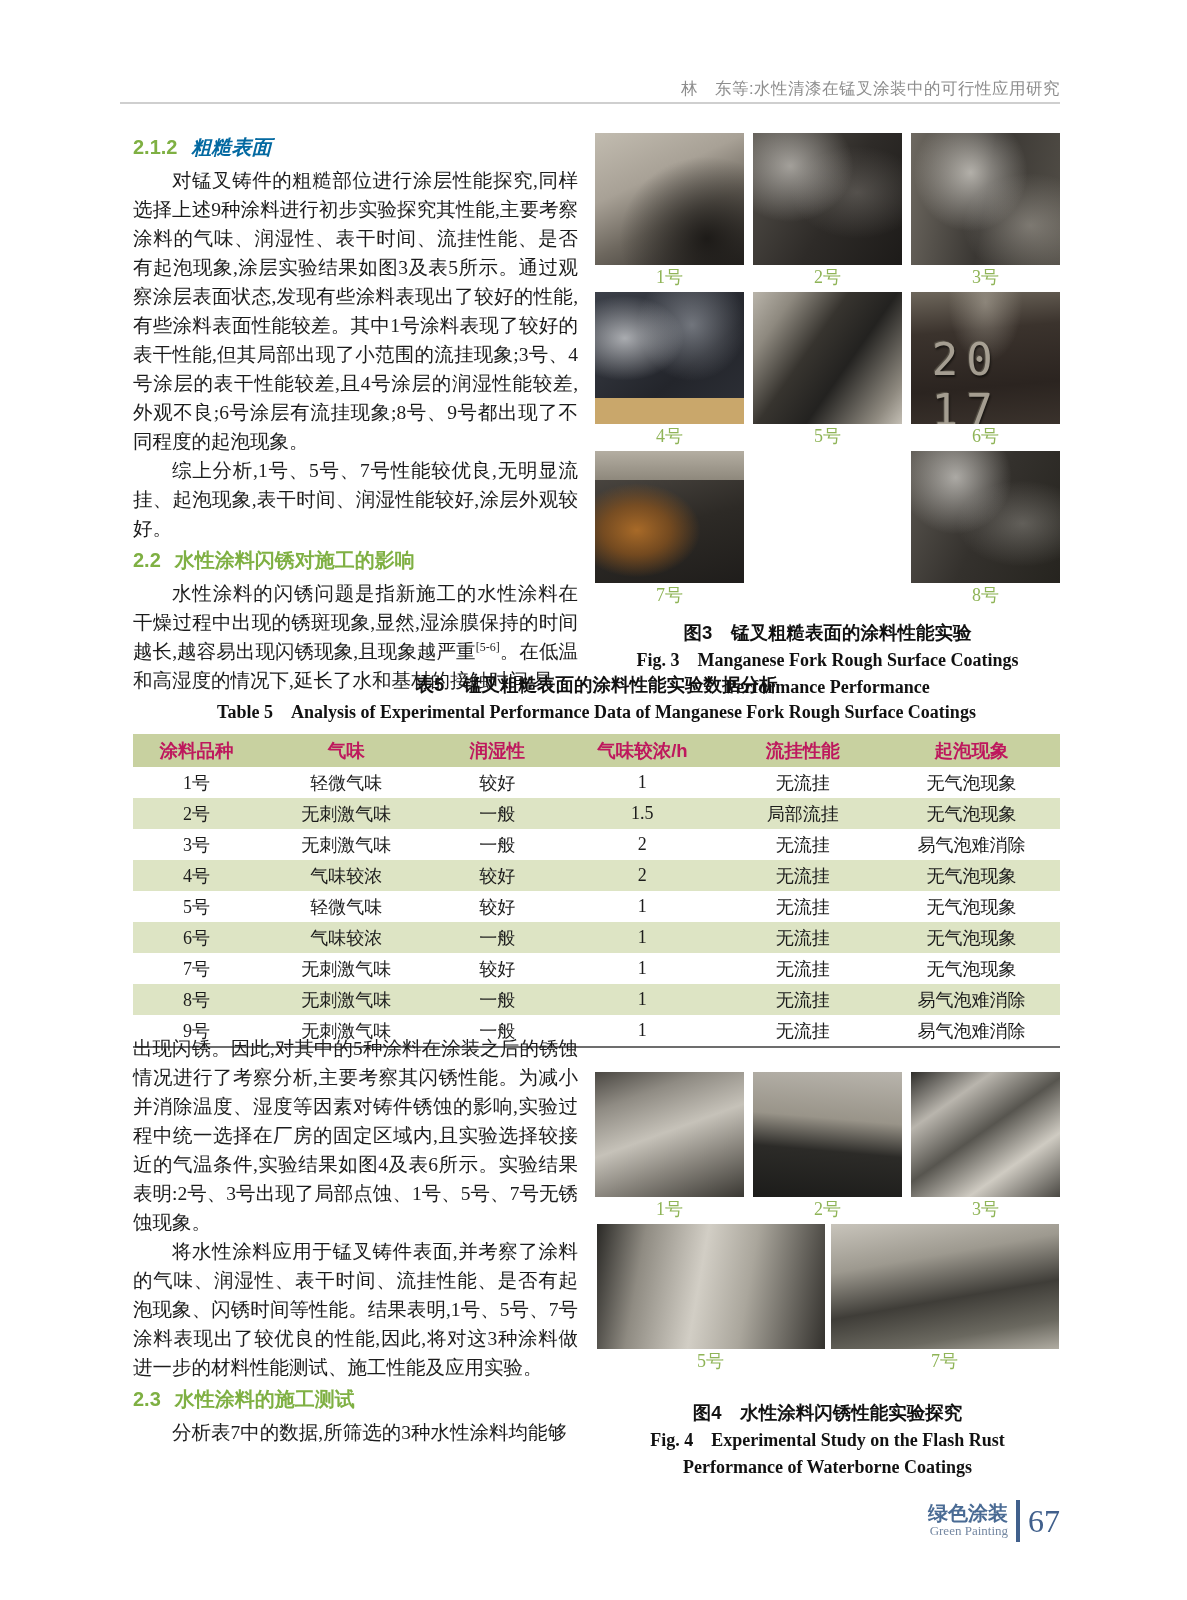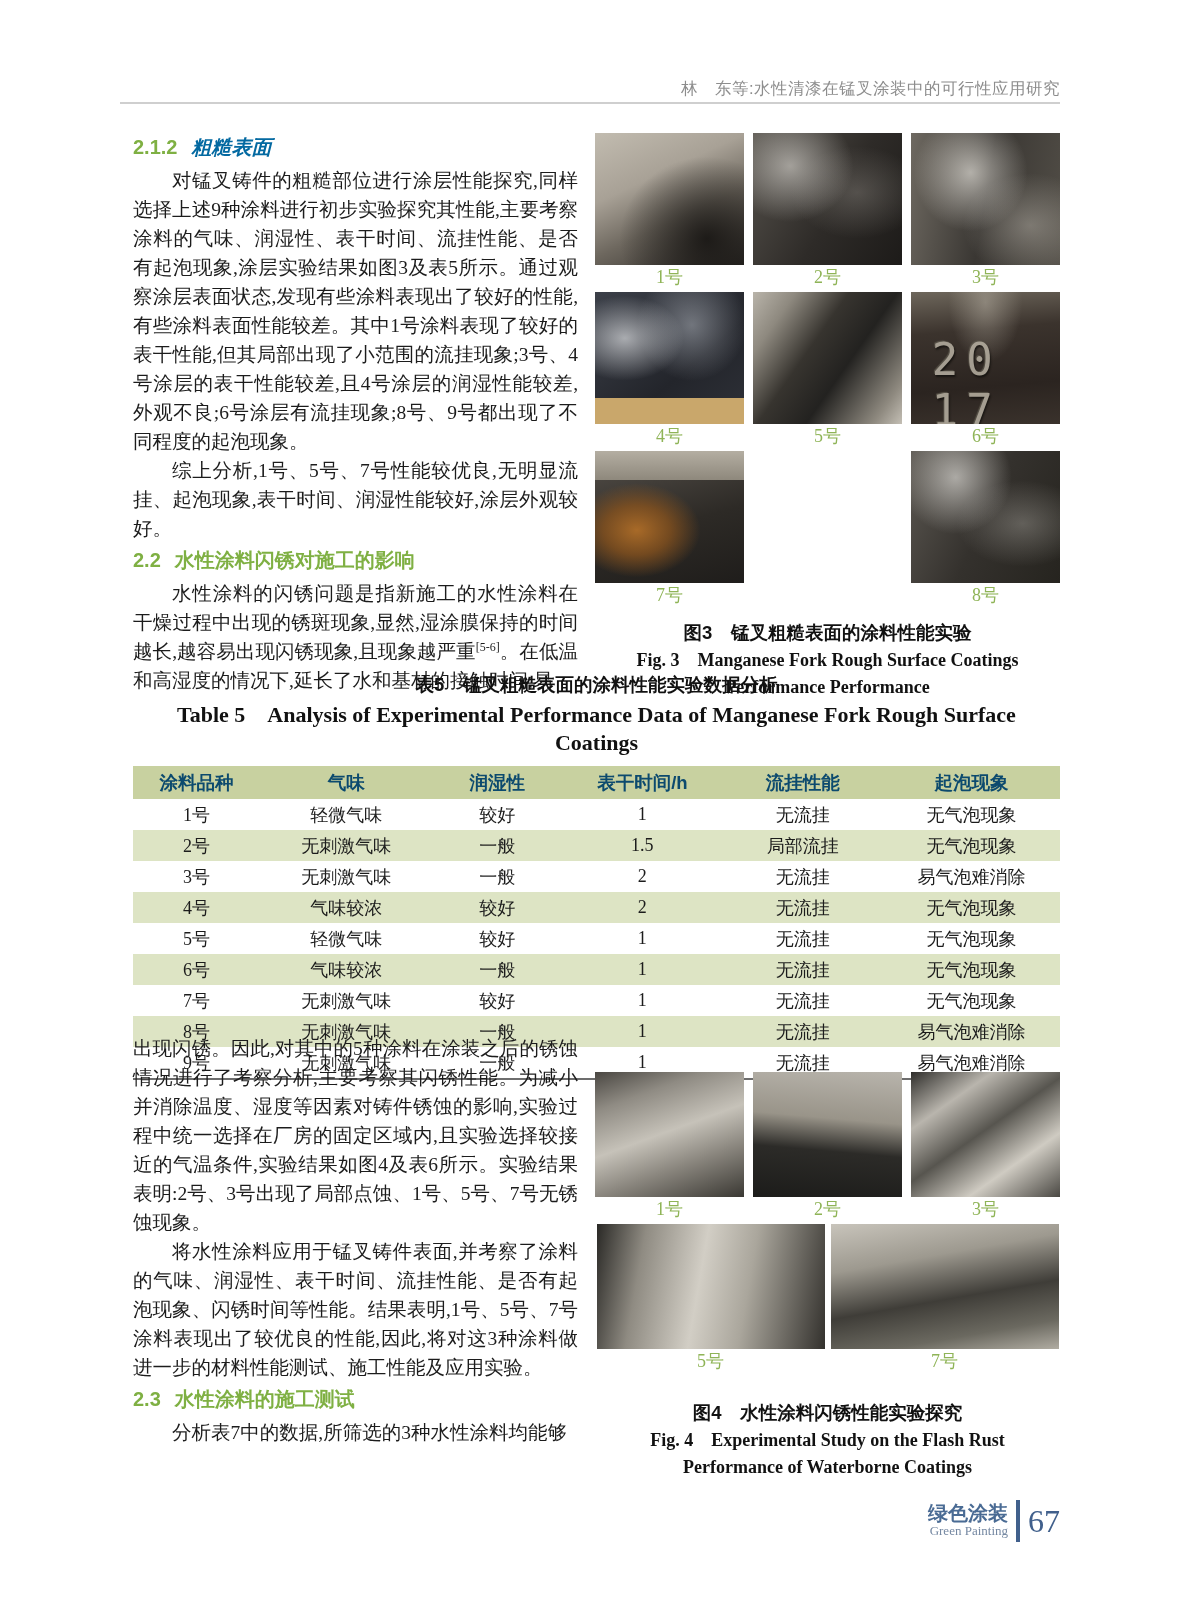--- a/index.html
+++ b/index.html
@@ -63,26 +63,26 @@
        linear-gradient(170deg,#8a7c66 0%,#5c5041 40%,#423a2f 75%,#6a5d4b 100%);}
   .ph10{background:linear-gradient(160deg,#4a4742 0%,#8f8b83 22%,#c6c2b9 48%,#8a867e 70%,#3a3833 100%);}
   .ph11{background:linear-gradient(185deg,#b8b4ac 0%,#999489 38%,#2c2b28 62%,#1c1c1a 100%);}
   .ph12{background:linear-gradient(145deg,#2f2e2b 0%,#b9b5ad 25%,#57554f 48%,#cfcbc2 72%,#4a4843 100%);}
   .ph13{background:linear-gradient(100deg,#2a2926 0%,#8f8b82 20%,#d2cec5 45%,#aaa69c 65%,#33312d 100%);}
   .ph14{background:linear-gradient(170deg,#c8c4bb 0%,#9d998f 30%,#3f3d38 58%,#6b6960 82%,#b0aca2 100%);}
   
   .table-block{position:absolute;left:133px;top:672px;width:927px;}
   .tbl-title-cn{margin:0;text-align:center;font-size:18.5px;font-weight:bold;
     font-family:"Liberation Sans","DejaVu Sans",sans-serif;color:#111;}
-  .tbl-title-en{margin:3px 0 10px 0;text-align:center;font-size:22px;font-weight:bold;
+  .tbl-title-en{margin:3px 0 10px 0;text-align:center;font-size:18px;font-weight:bold;
     font-family:"Liberation Serif","DejaVu Serif",serif;color:#111;}
   table.data{width:100%;border-collapse:collapse;border-bottom:2.5px solid #6d6d6d;
     font-size:18px;}
   table.data th{background:#c8d1a0;font-weight:bold;font-size:18.5px;padding:4px 2px;
-    font-family:"Liberation Sans","DejaVu Sans",sans-serif;color:#0c4a6e;}
+    font-family:"Liberation Sans","DejaVu Sans",sans-serif;color:#be185d;}
   table.data td{text-align:center;padding:3.5px 2px;color:#1c1c1c;}
   table.data tr.alt td{background:#dde4c4;}
   table.data th,table.data td{height:23px;}
   col.c1{width:13.7%;} col.c2{width:18.6%;} col.c3{width:14%;}
   col.c4{width:17.3%;} col.c5{width:17.3%;} col.c6{width:19.1%;}
   
   .footer{position:absolute;top:1500px;left:820px;width:240px;display:flex;align-items:center;justify-content:flex-end;}
   .f-names{text-align:right;margin-right:8px;}
   .f-cn{font-family:"Liberation Sans","DejaVu Sans",sans-serif;font-weight:bold;font-size:20px;color:#4a6b94;line-height:20px;}
   .f-en{font-family:"Liberation Serif","DejaVu Serif",serif;font-size:13px;color:#7588a2;line-height:16px;}
@@ -156,21 +156,21 @@
           <col class="c3">
           <col class="c4">
           <col class="c5">
           <col class="c6">
         </colgroup>
       <thead>
         <tr>
           <th>涂料品种</th>
           <th>气味</th>
           <th>润湿性</th>
-          <th>表干时间/h</th>
+          <th>气味较浓/h</th>
           <th>流挂性能</th>
           <th>起泡现象</th>
         </tr>
       </thead>
       <tbody>
         <tr>
             <td>1号</td>
             <td>轻微气味</td>
             <td>较好</td>
             <td>1</td>

